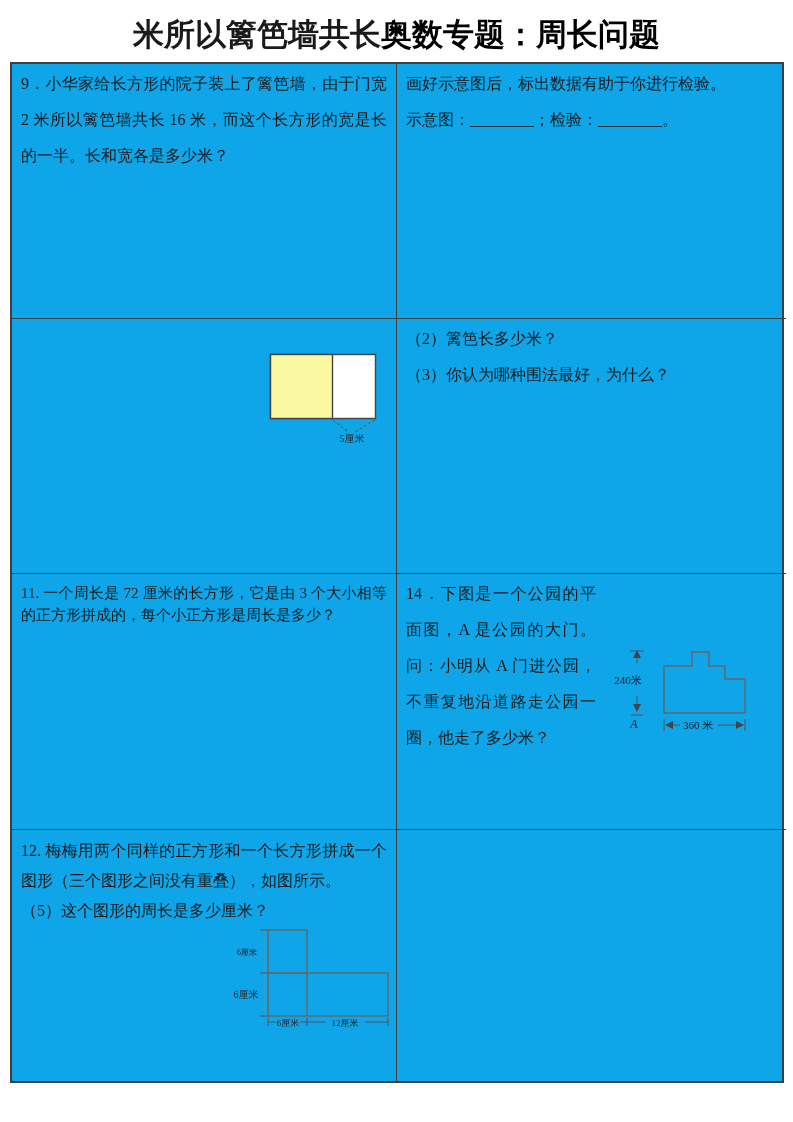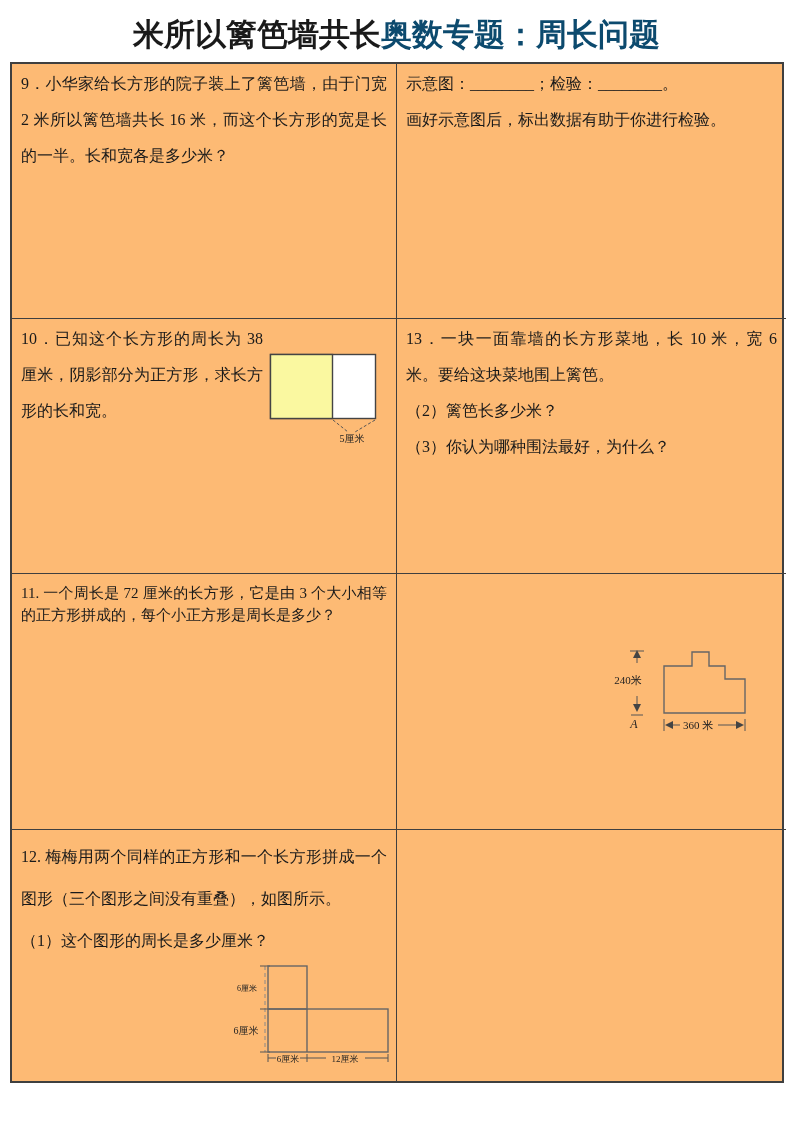--- a/index.html
+++ b/index.html
@@ -11,48 +11,48 @@
     color: #1a1a1a;
     position: relative;
   }
   .title {
     text-align: center;
     padding-top: 14px;
     font-size: 31px;
     font-weight: bold;
     white-space: nowrap;
   }
-  .title .red-part { color: #0c4a6e; }
+  .title .red-part { color: #000000; }
   .sheet-table {
     position: absolute;
     left: 10px; top: 62px;
     width: 774px; height: 1021px;
     display: grid;
     grid-template-columns: 385px 389px;
     grid-template-rows: 255px 255px 256px auto;
     border: 2px solid #3f3f3f;
-    background: #fdba74;
+    background: #0ea5e9;
   }
   .cell {
     border-right: 1px solid #3f3f3f;
     border-bottom: 1px solid #3f3f3f;
     padding: 2px 9px 0 9px;
     font-size: 16px;
     line-height: 36px;
     text-align: justify;
     overflow: hidden;
   }
   .cell.last-col { border-right: none; }
   .cell.last-row { border-bottom: none; }
   .cell.compact {
     font-size: 15px;
     line-height: 22px;
     padding-top: 8px;
   }
-  .cell.medium { line-height: 42px; padding-top: 6px; }
+  .cell.medium { line-height: 30px; padding-top: 6px; }
   .fig-right10 { float: right; margin: 32px 2px 0 6px; }
   .fig-right14 { float: right; margin: 70px 0 0 6px; }
   .fig12-wrap { margin-left: 212px; margin-top: 2px; }
   svg text { fill: #222; font-family: "Liberation Serif", "DejaVu Serif", serif; }
   svg .ln { stroke: #555; stroke-width: 1; fill: none; }
   svg .shape { stroke: #666; stroke-width: 1.4; fill: none; }
   svg .dash { stroke: #888; stroke-width: 1; stroke-dasharray: 4,3; fill: none; }
   svg .arrow { fill: #444; stroke: none; }
 </style>
 </head>
@@ -62,37 +62,35 @@
   <span>米所以篱笆墙共长</span><span class="red-part">奥数专题：周长问题</span>
 </div>
 
 <div class="sheet-table">
 
   <div class="cell">
     <div>9．小华家给长方形的院子装上了篱笆墙，由于门宽 2 米所以篱笆墙共长 16 米，而这个长方形的宽是长的一半。长和宽各是多少米？</div>
   </div>
 
   <div class="cell last-col">
+    <div>画好示意图后，标出数据有助于你进行检验。</div>
     <div>示意图：________；检验：________。</div>
-    <div>画好示意图后，标出数据有助于你进行检验。</div>
   </div>
 
   <div class="cell">
     <svg class="fig-right10" width="116" height="90" viewBox="0 0 116 90">
       <rect x="1.5" y="1.5" width="105" height="64" fill="#ffffff" stroke="#444" stroke-width="1.4"></rect>
       <rect x="1.5" y="1.5" width="62" height="64" stroke="#444" stroke-width="1.4" fill="#faf8a0"></rect>
       <line x1="64" y1="67" x2="79" y2="79" class="ln" stroke-dasharray="3,2"></line>
       <line x1="106" y1="67" x2="86" y2="79" class="ln" stroke-dasharray="3,2"></line>
       <text x="83" y="89" font-size="10" text-anchor="middle">5厘米</text>
     </svg>
-    <div>10．已知这个长方形的周长为 38 厘米，阴影部分为正方形，求长方形的长和宽。</div>
   </div>
 
   <div class="cell last-col">
-    <div>13．一块一面靠墙的长方形菜地，长 10 米，宽 6 米。要给这块菜地围上篱笆。</div>
     <div>（2）篱笆长多少米？</div>
     <div>（3）你认为哪种围法最好，为什么？</div>
   </div>
 
   <div class="cell compact">
     <div>11. 一个周长是 72 厘米的长方形，它是由 3 个大小相等的正方形拼成的，每个小正方形是周长是多少？</div>
   </div>
 
   <div class="cell last-col">
     <svg class="fig-right14" width="175" height="96" viewBox="0 0 175 96">
@@ -109,25 +107,26 @@
       <polygon points="62,67 62,20 90,20 90,6 107,6 107,20 123,20 123,33 143,33 143,67" class="shape"></polygon>
 
       <line x1="62" y1="73" x2="62" y2="85" class="ln"></line>
       <line x1="143" y1="73" x2="143" y2="85" class="ln"></line>
       <line x1="66" y1="79" x2="78" y2="79" class="ln"></line>
       <polygon points="63,79 71,75 71,83" class="arrow"></polygon>
       <line x1="116" y1="79" x2="138" y2="79" class="ln"></line>
       <polygon points="142,79 134,75 134,83" class="arrow"></polygon>
       <text x="96" y="83" font-size="11" text-anchor="middle">360 米</text>
     </svg>
+    <div>14．下图是一个公园的平面图，A 是公园的大门。问：小明从 A 门进公园，不重复地沿道路走公园一圈，他走了多少米？</div>
   </div>
 
   <div class="cell medium last-row">
     <div>12. 梅梅用两个同样的正方形和一个长方形拼成一个图形（三个图形之间没有重叠），如图所示。</div>
-    <div>（1）这个图形的周长是多少厘米？</div>
+    <div>（5）这个图形的周长是多少厘米？</div>
     <div class="fig12-wrap">
       <svg width="158" height="102" viewBox="0 0 158 102">
 
         <line x1="32" y1="2" x2="32" y2="88" class="dash"></line>
         <line x1="27" y1="2" x2="37" y2="2" class="ln"></line>
         <line x1="27" y1="45" x2="37" y2="45" class="ln"></line>
         <line x1="27" y1="88" x2="37" y2="88" class="ln"></line>
         <text x="14" y="27" font-size="8" text-anchor="middle">6厘米</text>
         <text x="13" y="70" font-size="10" text-anchor="middle">6厘米</text>
 

